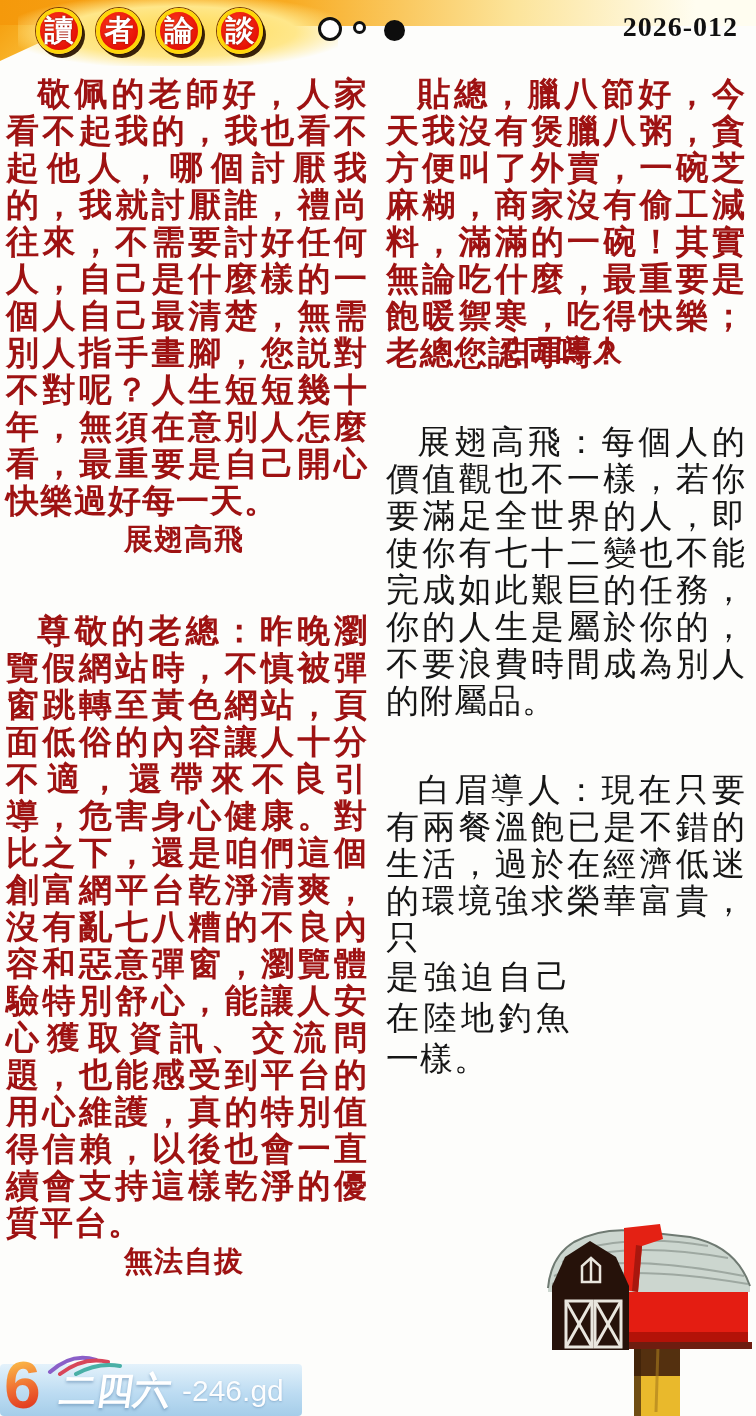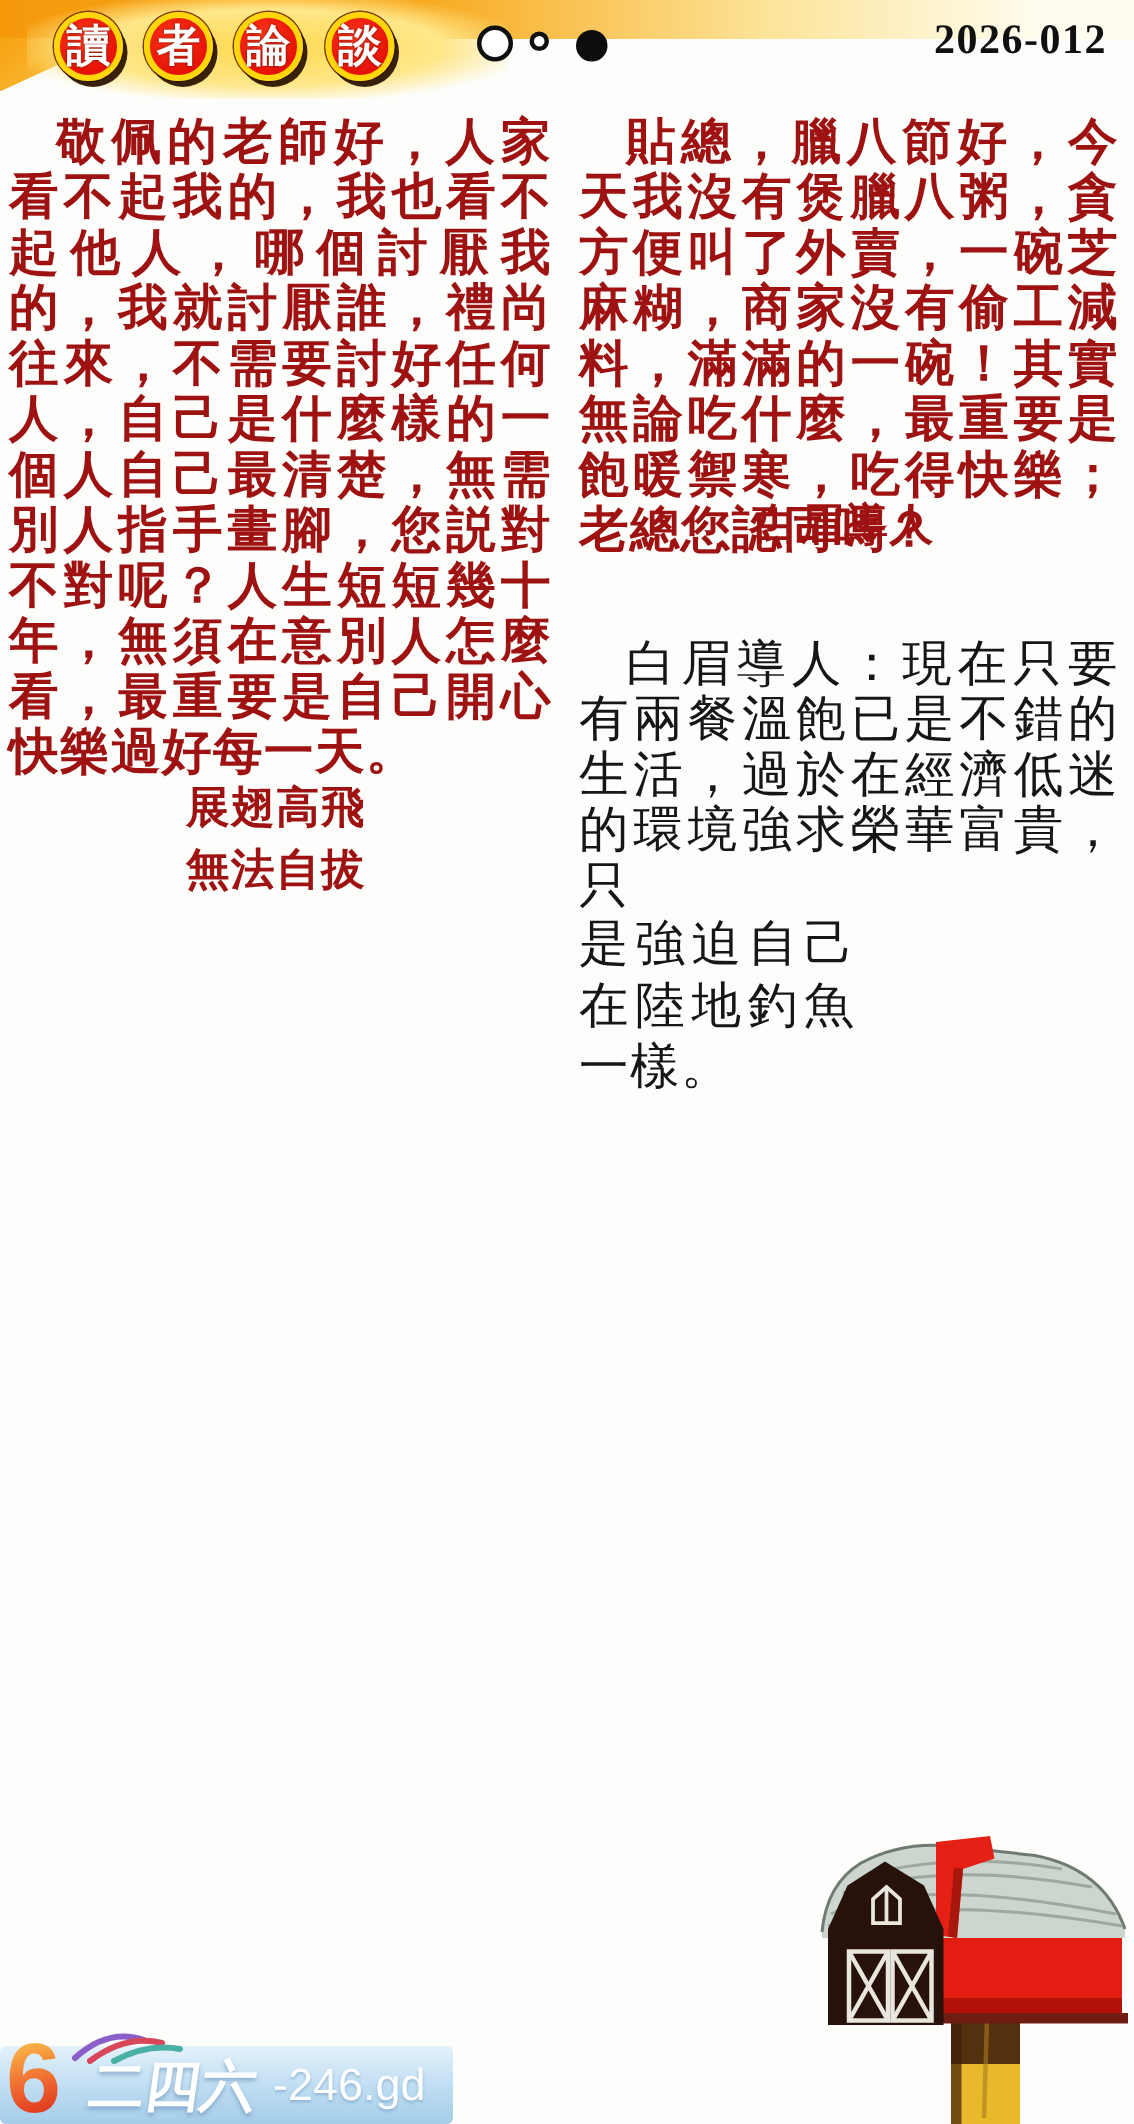--- a/index.html
+++ b/index.html
@@ -120,26 +120,28 @@
 
   <div class="dot d1"></div>
   <div class="dot d2"></div>
   <div class="dot d3"></div>
 
   <div class="issue-no">2026-012</div>
 
   <div class="col col-left">
     <p class="para red">敬佩的老師好，人家看不起我的，我也看不起他人，哪個討厭我的，我就討厭誰，禮尚往來，不需要討好任何人，自己是什麼樣的一個人自己最清楚，無需別人指手畫腳，您説對不對呢？人生短短幾十年，無須在意別人怎麼看，最重要是自己開心快樂過好每一天。</p>
     <p class="sig red">展翅高飛</p>
+    <p class="para red mt">尊敬的老總：昨晚瀏覽假網站時，不慎被彈窗跳轉至黃色網站，頁面低俗的內容讓人十分不適，還帶來不良引導，危害身心健康。對比之下，還是咱們這個創富網平台乾淨清爽，沒有亂七八糟的不良內容和惡意彈窗，瀏覽體驗特別舒心，能讓人安心獲取資訊、交流問題，也能感受到平台的用心維護，真的特別值得信賴，以後也會一直續會支持這樣乾淨的優質平台。</p>
     <p class="sig red">無法自拔</p>
   </div>
 
   <div class="col col-right">
     <p class="para red">貼總，臘八節好，今天我沒有煲臘八粥，貪方便叫了外賣，一碗芝麻糊，商家沒有偷工減料，滿滿的一碗！其實無論吃什麼，最重要是飽暖禦寒，吃得快樂；老總您認同嗎？</p>
     <p class="sig red sig-inline">白眉導人</p>
+    <p class="para black mt">展翅高飛：每個人的價值觀也不一樣，若你要滿足全世界的人，即使你有七十二變也不能完成如此艱巨的任務，你的人生是屬於你的，不要浪費時間成為別人的附屬品。</p>
     <p class="para black mt">白眉導人：現在只要有兩餐溫飽已是不錯的生活，過於在經濟低迷的環境強求榮華富貴，只</p>
     <p class="wrap-narrow black">是強迫自己在陸地釣魚一樣。</p>
   </div>
 
   <svg class="mailbox" viewBox="0 0 218 192" aria-hidden="true">
 
     <rect x="96" y="118" width="46" height="36" fill="#54300f"></rect>
     <rect x="96" y="152" width="46" height="40" fill="#e9b92c"></rect>
     <rect x="96" y="118" width="7" height="74" fill="#3a2008" opacity=".7"></rect>
     <line x1="120" y1="122" x2="118" y2="188" stroke="#a87b1d" stroke-width="3" opacity=".6"></line>

